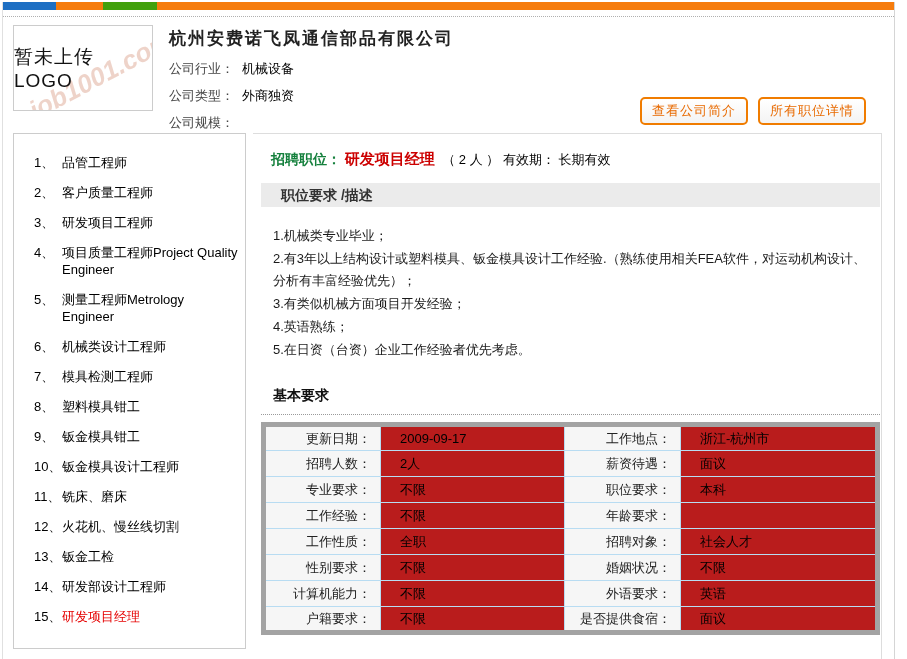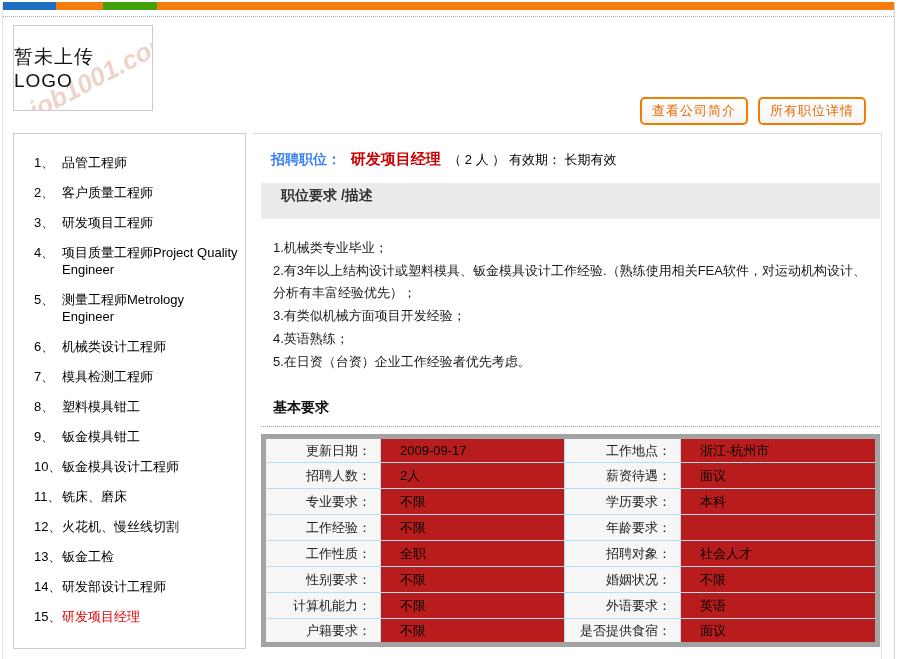--- a/index.html
+++ b/index.html
@@ -48,25 +48,25 @@
   .job-num { width: 27px; flex-shrink: 0; text-align: left; padding-left: 21px; box-sizing: content-box; color: #000; }
   .job-num { padding-left: 20px; width: 28px; }
   .job-label { color: #000; }
   .job-item.active .job-label { color: #e50000; }
 
   .main { flex: 1; margin-left: 7px; border-top: 1px solid #ddd; border-right: 1px solid #ddd;
     min-height: 534px; padding: 14px 0 0 8px; }
   .main-inner { padding-right: 1px; }
 
   .posting-header { margin: 2px 0 14px 10px; }
-  .p-label { color: #3b82f6; font-weight: bold; font-size: 14px; margin-right: 6px; }
+  .p-label { color: #15803d; font-weight: bold; font-size: 14px; margin-right: 0; }
   .p-title { color: #c00; font-weight: bold; font-size: 15px; margin-right: 4px; }
   .p-meta  { color: #000; font-size: 13px; }
 
-  .section-bar { background: #ebebeb; height: 36px; line-height: 24px; padding-left: 20px;
+  .section-bar { background: #ebebeb; height: 24px; line-height: 24px; padding-left: 20px;
     font-weight: bold; font-size: 14px; color: #333; margin-bottom: 18px; }
   .desc-lines { padding: 0 10px 0 12px; }
   .desc-line { line-height: 22px; color: #1a1a1a; margin-bottom: 1px; }
 
   .basic-title { margin: 26px 0 0 12px; font-weight: bold; font-size: 14px; color: #111;
     padding-bottom: 9px; }
   .basic-rule { border-bottom: 1px dotted #9a9a9a; margin-bottom: 7px; }
 
   .req-table { width: 100%; border-collapse: collapse; border: 5px solid #a3a3a3; }
   .req-table td { border: 1px solid #b8dcf2; height: 26px; font-size: 13px; }
@@ -90,20 +90,28 @@
     <span class="seg seg-orange1"></span>
     <span class="seg seg-green"></span>
     <span class="seg seg-orange2"></span>
   </div>
   <div class="dotted-sep"></div>
 
   <div class="header">
     <div class="logo-box">
       <span class="watermark">job1001.com</span>
       <span class="logo-text">暂未上传LOGO</span>
+    </div>
+    <div class="company-info">
+      <h1 class="company-name">杭州安费诺飞凤通信部品有限公司</h1>
+      <div class="company-fields">
+          <div class="cf-row"><span class="cf-label">公司行业：</span><span class="cf-value">机械设备</span></div>
+          <div class="cf-row"><span class="cf-label">公司类型：</span><span class="cf-value">外商独资</span></div>
+          <div class="cf-row"><span class="cf-label">公司规模：</span><span class="cf-value"></span></div>
+        </div>
     </div>
     <div class="header-buttons"><button class="btn-orange-text">查看公司简介</button><button class="btn-orange-text">所有职位详情</button></div>
   </div>
 
   <div class="content">
 
     <div class="sidebar">
       <ol class="job-list">
           <li class="job-item">
             <span class="job-num">1、</span>
@@ -206,21 +214,21 @@
               </tr>
               <tr>
                 <td class="rt-label">招聘人数：</td>
                 <td class="rt-value">2人</td>
                 <td class="rt-label">薪资待遇：</td>
                 <td class="rt-value">面议</td>
               </tr>
               <tr>
                 <td class="rt-label">专业要求：</td>
                 <td class="rt-value">不限</td>
-                <td class="rt-label">学历要求：</td>
+                <td class="rt-label">职位要求：</td>
                 <td class="rt-value">本科</td>
               </tr>
               <tr>
                 <td class="rt-label">工作经验：</td>
                 <td class="rt-value">不限</td>
                 <td class="rt-label">年龄要求：</td>
                 <td class="rt-value"></td>
               </tr>
               <tr>
                 <td class="rt-label">工作性质：</td>

